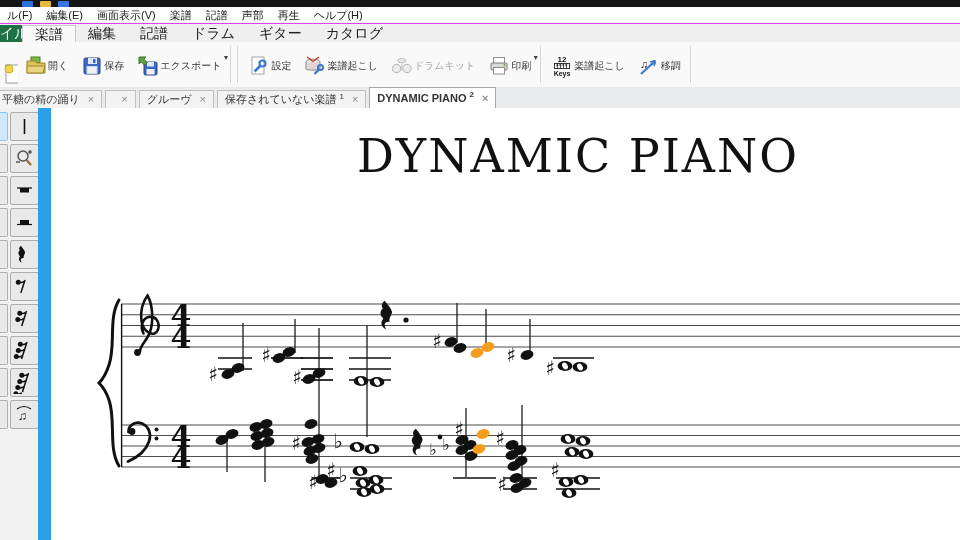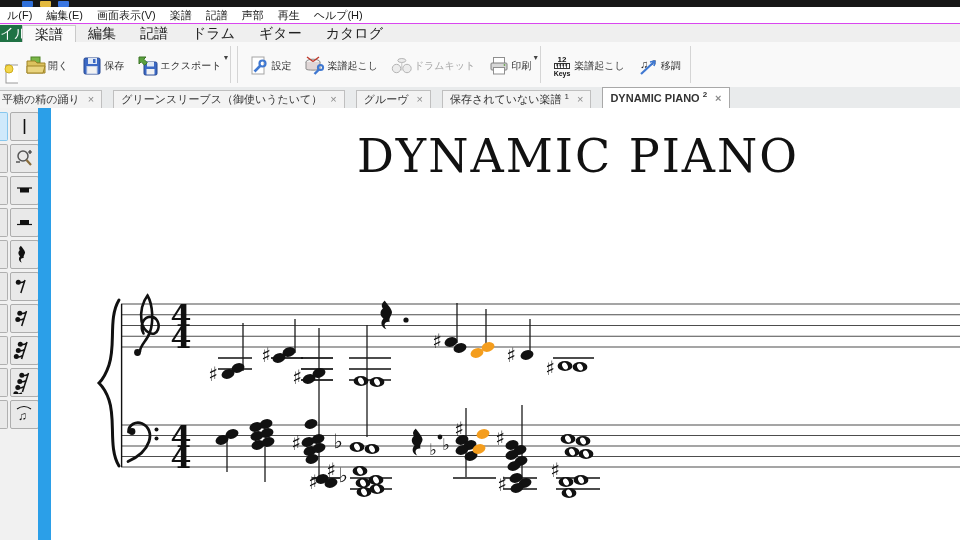--- a/index.html
+++ b/index.html
@@ -24,21 +24,21 @@
         padding:3px 6px 1px 6px;min-width:34px;position:relative;}
   .tbtn .icn{width:24px;height:24px;position:relative;}
   .tbtn .lbl{font-size:10px;color:#333;margin-top:1px;white-space:nowrap;}
   .tbtn.disabled .lbl{color:#a5a5a5;}
   .tbtn .dd{position:absolute;right:-2px;top:12px;font-size:7px;color:#444;}
   .tbtn.partial{min-width:14px;width:16px;overflow:hidden;padding-left:0;padding-right:2px;align-items:flex-end;}
   .tsep{width:1px;background:#d5d5d5;margin:4px 3px;}
   
   .tabbar{position:absolute;left:0;top:87px;width:960px;height:21px;background:#e9ebec;display:flex;align-items:flex-end;}
   .dtab{height:17px;line-height:17px;background:#f3f3f3;border:1px solid #bfbfbf;border-bottom:none;
-        margin-right:11px;padding:0 7px;display:flex;align-items:center;white-space:nowrap;font-size:11px;color:#333;}
+        margin-right:3px;padding:0 7px;display:flex;align-items:center;white-space:nowrap;font-size:11px;color:#333;}
   .dtab .sup{font-size:8px;vertical-align:super;margin-left:3px;line-height:1;position:relative;top:-3px;}
   .dtab .close{margin-left:8px;color:#8a8a8a;font-size:11px;}
   .dtab.active{background:#ffffff;height:20px;border-color:#a8a8a8;font-weight:bold;}
   .dtab.first{border-left:none;padding-left:2px;}
   
   .main{position:absolute;left:0;top:108px;width:960px;height:432px;}
   .sidebar{position:absolute;left:0;top:0;width:38px;height:432px;background:#f1f1f1;}
   .toolbtn{position:absolute;left:10px;width:27px;height:27px;background:#e9e9e9;border:1px solid #adadad;
            border-radius:2px;display:flex;align-items:center;justify-content:center;}
   .sliver{position:absolute;left:0;width:7px;height:27px;background:#e9e9e9;border:1px solid #b0b0b0;border-left:none;border-radius:0 2px 2px 0;}
@@ -181,21 +181,20 @@
       </div>
       <div class="tsep"></div>
     </div>
 
 <div class="tabbar" id="tabbar">
       <div class="dtab first">
         <span>平糖の精の踊り</span>
         <span class="close">×</span>
       </div>
       <div class="dtab">
-        <span>グリーンスリーブス（御使いうたいて）</span>
         <span class="close">×</span>
       </div>
       <div class="dtab">
         <span>グルーヴ</span>
         <span class="close">×</span>
       </div>
       <div class="dtab">
         <span>保存されていない楽譜</span>
         <span class="sup">1</span>
         <span class="close">×</span>

